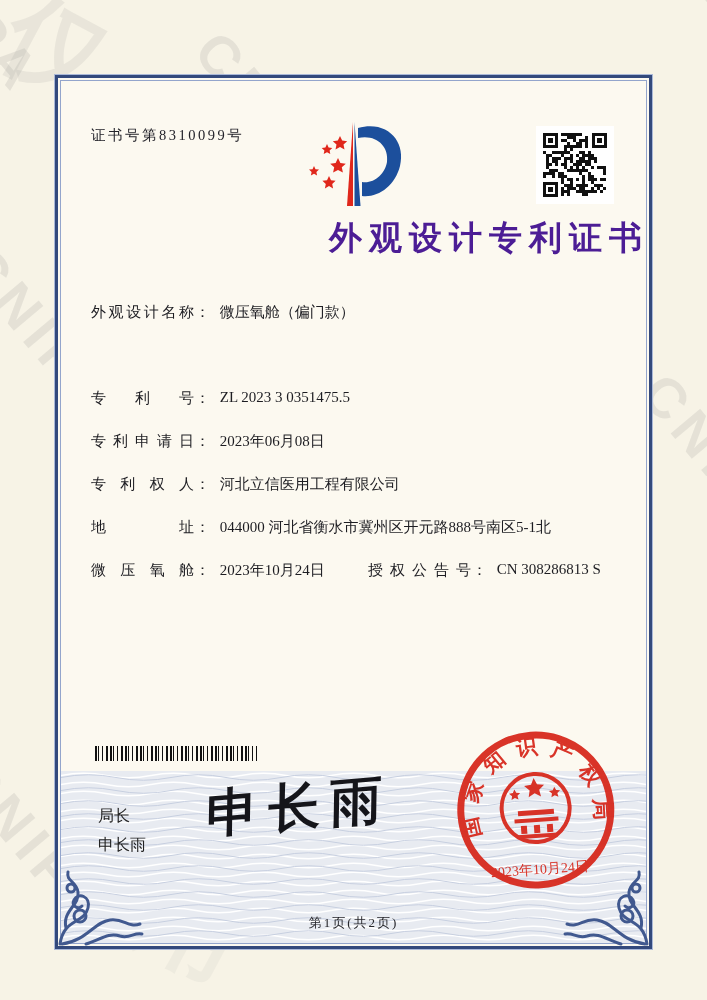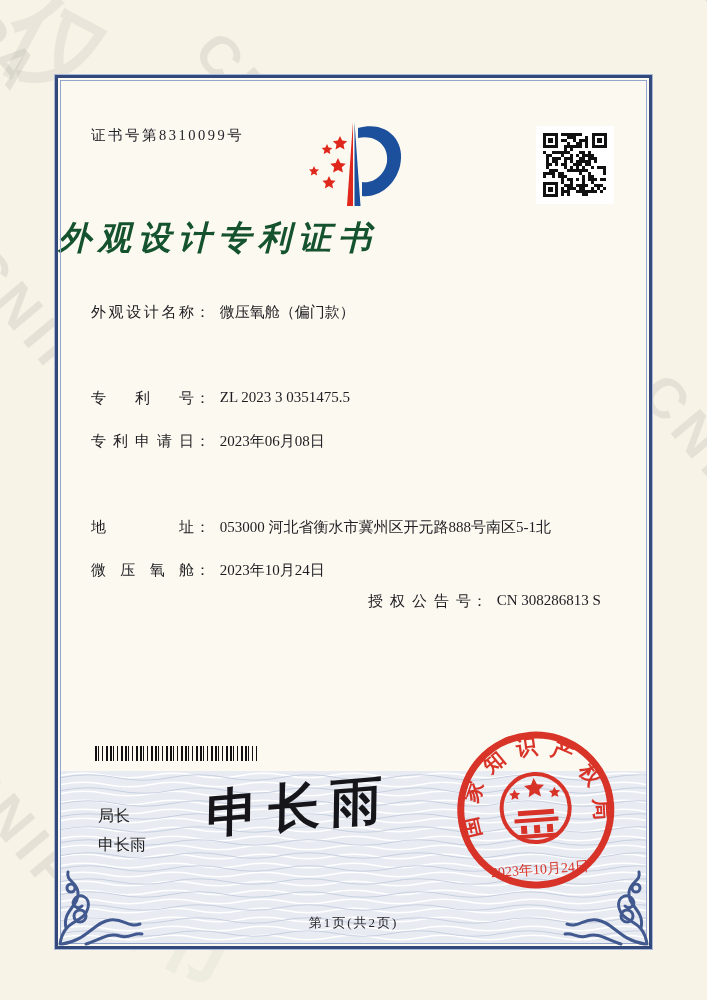--- a/index.html
+++ b/index.html
@@ -22,29 +22,29 @@
   .logo{position:absolute;left:238px;top:40px;width:116px;height:92px;}
 
   
   .qr{position:absolute;left:478px;top:48px;width:78px;height:78px;background:#fff;}
   .qmods{position:absolute;left:7px;top:7px;width:64px;height:64px;}
   .qm{position:absolute;width:3px;height:3px;background:#111;}
   .qf{position:absolute;width:15px;height:15px;border:3px solid #111;box-sizing:border-box;background:#fff;}
   .qf::after{content:"";position:absolute;left:2px;top:2px;width:5px;height:5px;background:#111;}
   .qf1{left:0;top:0}.qf2{right:0;top:0}.qf3{left:0;bottom:0}
 
-  .title{position:absolute;left:0;top:138px;width:100%;text-align:left;font-size:33px;font-weight:bold;
-         letter-spacing:7px;color:#14532d;font-style:italic;}
+  .title{position:absolute;left:0;top:138px;width:100%;text-align:right;font-size:33px;font-weight:bold;
+         letter-spacing:7px;color:#4c1d95;}
 
   
   .frow{position:absolute;left:33px;width:545px;font-size:15px;color:#1d1d22;}
   .flabel{display:inline-block;width:104px;text-align:justify;text-align-last:justify;vertical-align:top;letter-spacing:1px;}
   .fcolon{display:inline-block;vertical-align:top;}
   .fvalue{display:inline-block;vertical-align:top;margin-left:6px;max-width:420px;}
-  .fpair2{position:absolute;left:277px;top:0;margin-top:31px;}
+  .fpair2{position:absolute;left:277px;top:0;}
 
   
   .paras{position:absolute;left:33px;top:512px;width:536px;font-size:14.2px;line-height:22px;
          color:#26262b;text-align:justify;}
   .paras p{margin:0 0 8px 0;text-indent:2em;}
 
   
   .band{position:absolute;left:3px;bottom:3px;width:585px;height:172px;z-index:2;}
 
   .barcode{position:absolute;left:37px;top:668px;width:162px;height:15px;z-index:3;
@@ -283,23 +283,27 @@
       <span class="fvalue">微压氧舱（偏门款）</span>
     </div>
     <div class="frow" style="top:311px">
       <span class="flabel">专利号</span><span class="fcolon">：</span>
       <span class="fvalue">ZL 2023 3 0351475.5</span>
     </div>
     <div class="frow" style="top:354px">
       <span class="flabel">专利申请日</span><span class="fcolon">：</span>
       <span class="fvalue">2023年06月08日</span>
     </div>
+    <div class="frow" style="top:397px">
+      <span class="flabel">专利权人</span><span class="fcolon">：</span>
+      <span class="fvalue">河北立信医用工程有限公司</span>
+    </div>
     <div class="frow" style="top:440px">
       <span class="flabel">地址</span><span class="fcolon">：</span>
-      <span class="fvalue">053000 河北省衡水市冀州区开元路888号南区5-1北</span>
+      <span class="fvalue">044000 河北省衡水市冀州区开元路888号南区5-1北</span>
     </div>
     <div class="frow" style="top:483px">
       <span class="flabel">微压氧舱</span><span class="fcolon">：</span>
       <span class="fvalue">2023年10月24日</span>
       <span class="fpair2">
         <span class="flabel">授权公告号</span><span class="fcolon">：</span>
         <span class="fvalue">CN 308286813 S</span>
       </span>
     </div>
 

